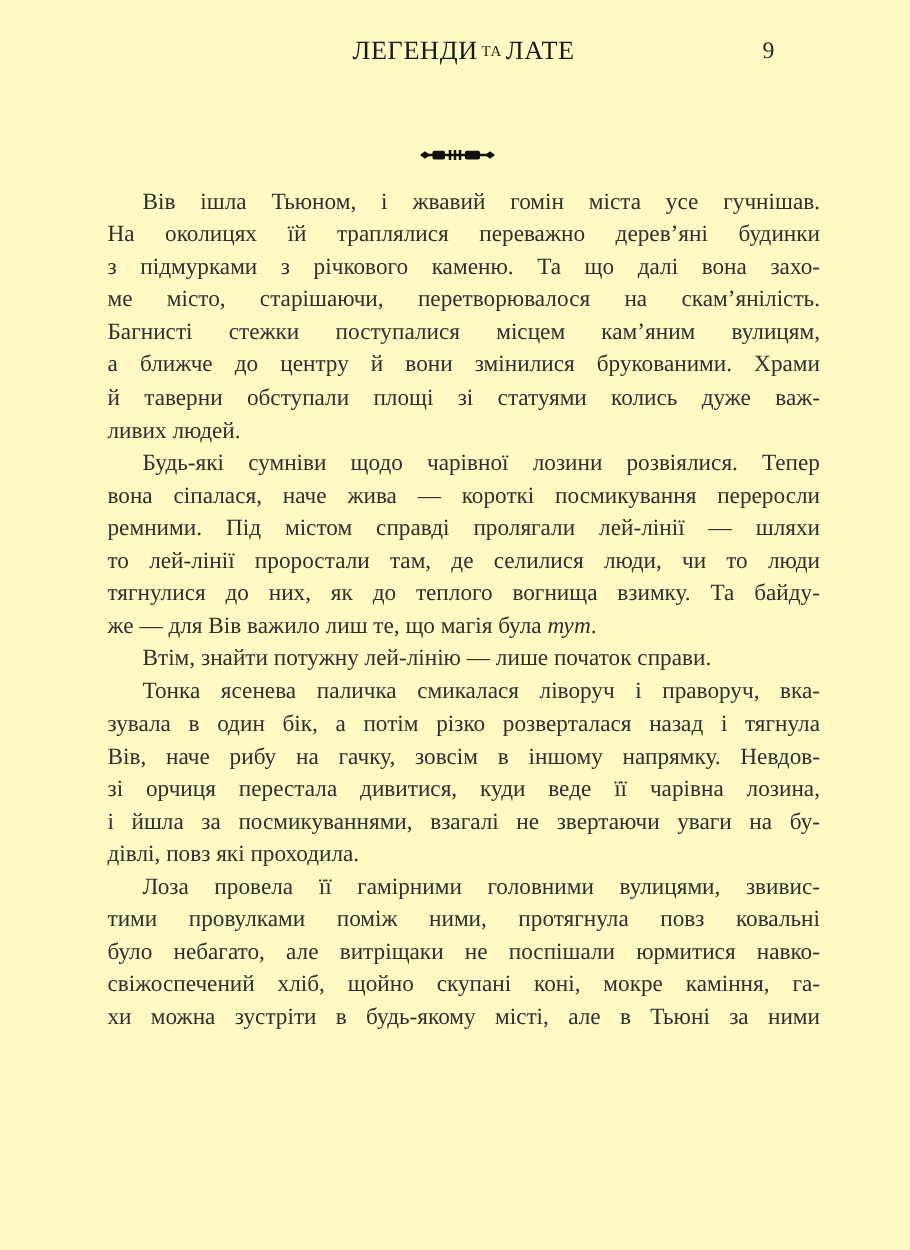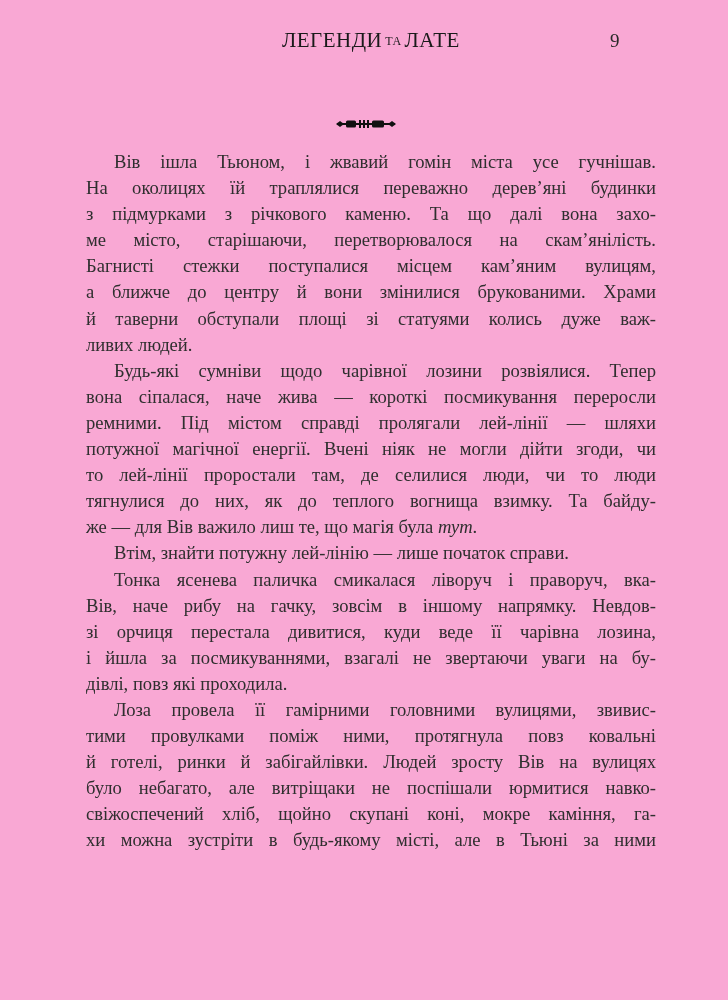--- a/index.html
+++ b/index.html
@@ -12,21 +12,21 @@
       height: 1000px;
       position: relative;
       overflow: hidden;
       font-family: "DejaVu Serif", "Liberation Serif", serif;
       color: #2a2a2a;
     }
     .page {
       position: absolute;
       left: 0; top: 0;
       width: 728px; height: 1000px;
-      background: #f9a8d4;
+      background: #fef9c3;
     }
     .running-head {
       position: absolute;
       top: 28px;
       left: 282px;
       font-family: "Liberation Serif", "DejaVu Serif", serif;
       font-size: 21px;
       letter-spacing: 0.5px;
       color: #1a1a1a;
       white-space: nowrap;
@@ -109,39 +109,38 @@
         <span class="line">ме місто, старішаючи, перетворювалося на скам’янілість.</span>
         <span class="line">Багнисті стежки поступалися місцем кам’яним вулицям,</span>
         <span class="line">а ближче до центру й вони змінилися брукованими. Храми</span>
         <span class="line">й таверни обступали площі зі статуями колись дуже важ-</span>
         <span class="line last">ливих людей.</span>
       </div>
       <div>
         <span class="line indent">Будь-які сумніви щодо чарівної лозини розвіялися. Тепер</span>
         <span class="line">вона сіпалася, наче жива — короткі посмикування переросли</span>
         <span class="line">ремними. Під містом справді пролягали лей-лінії — шляхи</span>
-        <span class="line">потужної магічної енергії. Вчені ніяк не могли дійти згоди, чи</span>
         <span class="line">то лей-лінії проростали там, де селилися люди, чи то люди</span>
         <span class="line">тягнулися до них, як до теплого вогнища взимку. Та байду-</span>
         <span class="line last">же — для Вів важило лиш те, що магія була <em>тут</em><span>.</span></span>
       </div>
       <div>
         <span class="line indent last">Втім, знайти потужну лей-лінію — лише початок справи.</span>
       </div>
       <div>
         <span class="line indent">Тонка ясенева паличка смикалася ліворуч і праворуч, вка-</span>
+        <span class="line">зувала в один бік, а потім різко розверталася назад і тягнула</span>
         <span class="line">Вів, наче рибу на гачку, зовсім в іншому напрямку. Невдов-</span>
         <span class="line">зі орчиця перестала дивитися, куди веде її чарівна лозина,</span>
         <span class="line">і йшла за посмикуваннями, взагалі не звертаючи уваги на бу-</span>
         <span class="line last">дівлі, повз які проходила.</span>
       </div>
       <div>
         <span class="line indent">Лоза провела її гамірними головними вулицями, звивис-</span>
         <span class="line">тими провулками поміж ними, протягнула повз ковальні</span>
-        <span class="line">й готелі, ринки й забігайлівки. Людей зросту Вів на вулицях</span>
         <span class="line">було небагато, але витріщаки не поспішали юрмитися навко-</span>
       </div>
       <div>
         <span class="line">свіжоспечений хліб, щойно скупані коні, мокре каміння, га-</span>
         <span class="line">хи можна зустріти в будь-якому місті, але в Тьюні за ними</span>
       </div>
     </div>
 
 </div>
 

